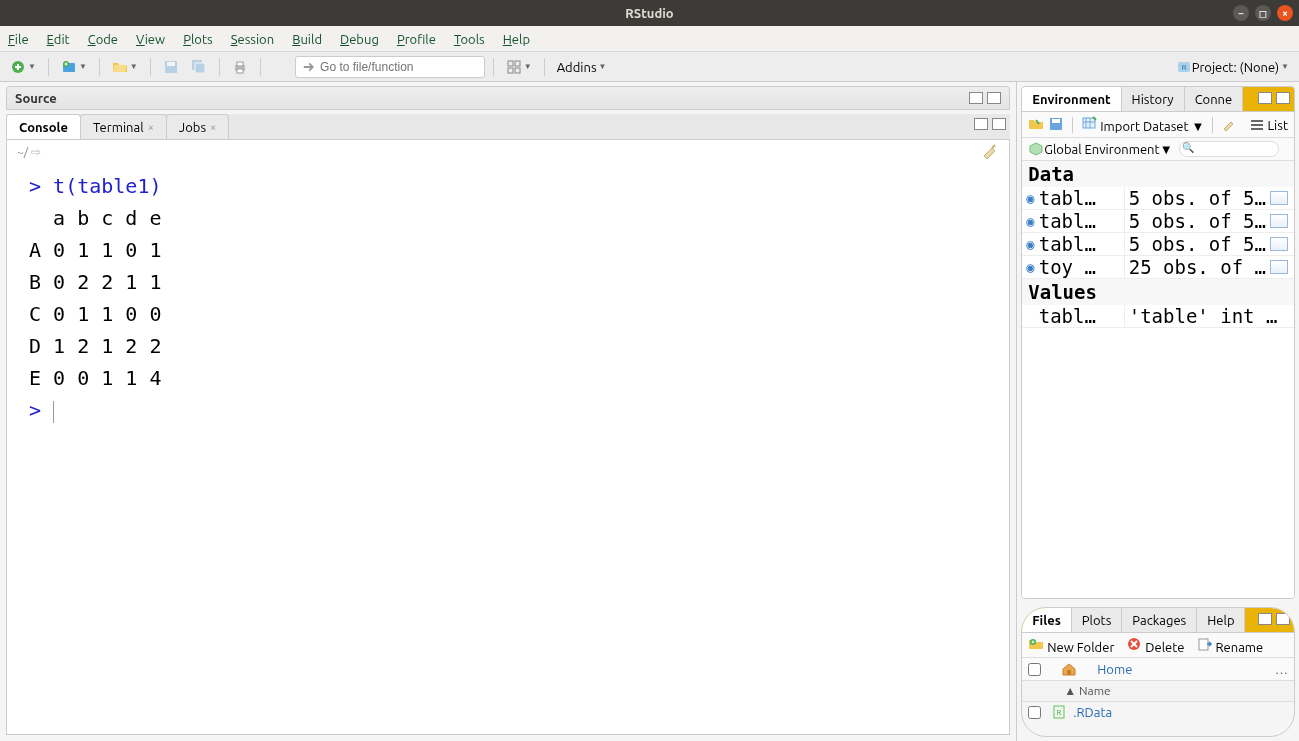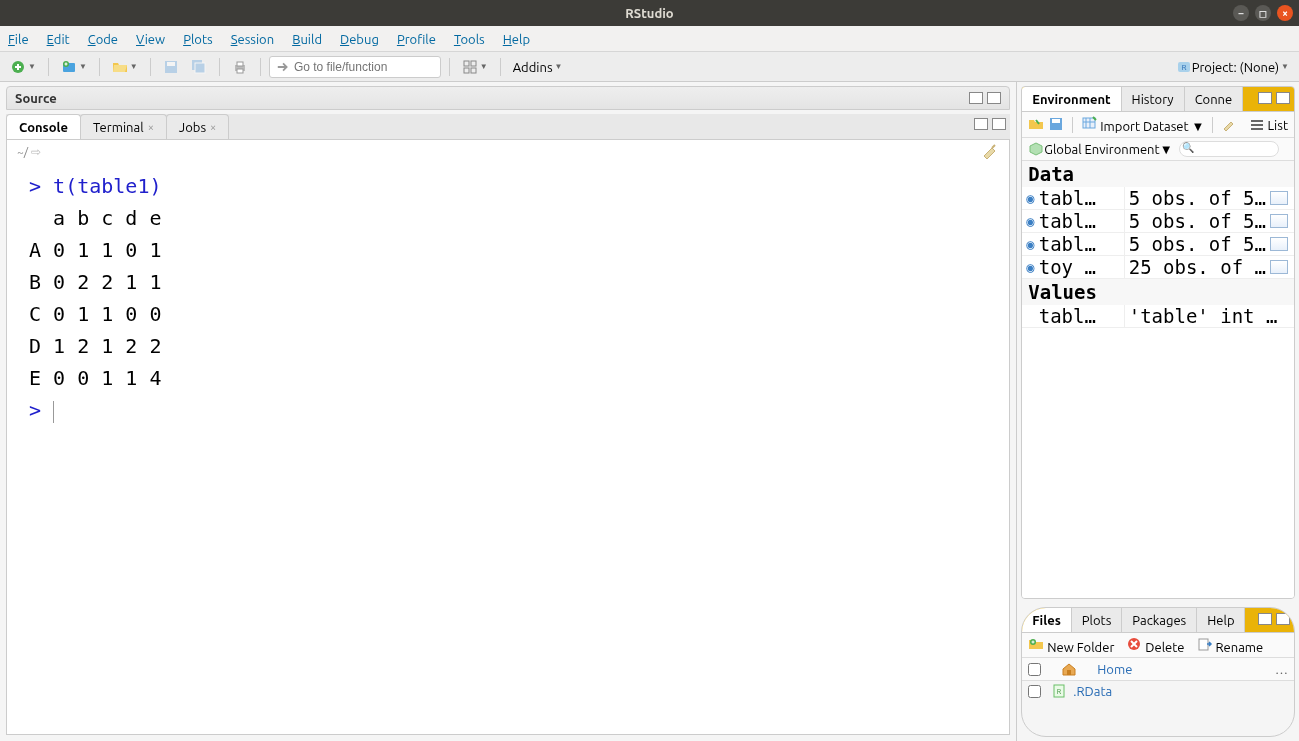--- a/index.html
+++ b/index.html
@@ -8,29 +8,29 @@
 
 .titlebar { background: linear-gradient(#3c3b37, #3c3b37); height: 26px; display: flex; align-items: center; justify-content: center; position: relative; color: #dfdbd2; font-weight: bold; }
 .titlebar .controls { position: absolute; right: 6px; display: flex; gap: 6px; }
 .titlebar .ctrl { width: 16px; height: 16px; border-radius: 50%; display:flex; align-items:center; justify-content:center; font-size:10px; }
 .ctrl.min { background: #5a5955; color:#ddd;}
 .ctrl.max { background: #5a5955; color:#ddd;}
 .ctrl.close { background: #e95420; color:#fff;}
 
 
 .menubar { height: 26px; background: #f2f1f0; display: flex; align-items: center; padding: 0 8px; border-bottom: 1px solid #d6d6d6; gap: 18px; }
-.menubar span { color: #0369a1; cursor: pointer; text-align: right; }
+.menubar span { color: #14532d; cursor: pointer; text-align: right; }
 .menubar span u { text-decoration: underline; }
 
 
 .toolbar { height: 30px; background: #ededed; border-bottom: 1px solid #ccc; display:flex; align-items:center; padding: 0 6px; gap:4px; }
 .toolbar .sep { width:1px; height:18px; background:#ccc; margin:0 4px; }
 .toolbar .btn { display:flex; align-items:center; padding:2px 4px; border-radius:3px; cursor:pointer; }
 .toolbar .dropdown-arrow { font-size:8px; color:#666; margin-left:2px; }
-.goto { display:flex; align-items:center; border:1px solid #ccc; border-radius:3px; background:#fff; padding:2px 6px; width:172px; }
+.goto { display:flex; align-items:center; border:1px solid #ccc; border-radius:3px; background:#fff; padding:2px 6px; width:190px;margin-left:26px; }
 .goto input { border:none; outline:none; font-size:12px; color:#888; width:100%; }
 .toolbar-right { margin-left:auto; display:flex; align-items:center; gap:4px; }
 
 
 .main { display:flex; height: calc(741px - 26px - 26px - 30px); }
 .left { width: 1168px; display:flex; flex-direction:column; border-right:1px solid #ccc; }
 .right { flex:1; display:flex; flex-direction:column; }
 
 
 .pane-header { background: linear-gradient(#eee,#e4e4e4); border:1px solid #ccc; border-radius:4px 4px 0 0; padding:4px 8px; margin:4px 6px 0 6px; display:flex; align-items:center; justify-content:space-between; font-weight:bold; color:#333; }
@@ -374,20 +374,23 @@
       </div>
       <div class="breadcrumb">
         <input type="checkbox" style="">
         <svg class="icon-svg" viewBox="0 0 16 16">
             <path d="M2 8l6-5 6 5v6H2z" fill="#e8a852" stroke="#c97f20"></path>
             <rect x="6" y="9" width="4" height="5" fill="#c97f20"></rect>
           </svg>
         <a href="#">Home</a>
         <span class="dots">…</span>
       </div>
+      <div class="file-header">
+        <span class="sort">▲ <span>Name</span></span>
+      </div>
       <div class="file-row">
         <input type="checkbox" style="">
         <svg class="icon-svg" viewBox="0 0 16 16">
             <rect x="3" y="2" width="10" height="12" fill="#eafbe7" stroke="#6abf69"></rect>
             <text x="8" y="11" font-size="7" text-anchor="middle" fill="#3a8f3a">R</text>
           </svg>
         <span style="text-decoration:line-through;text-decoration-color:transparent;">.RData</span>
       </div>
     </div>
   </div>

